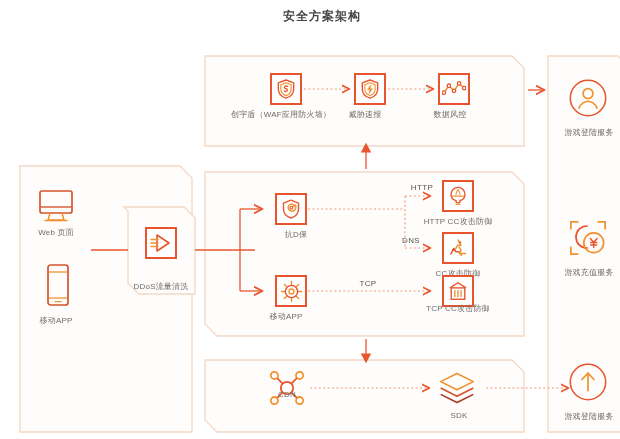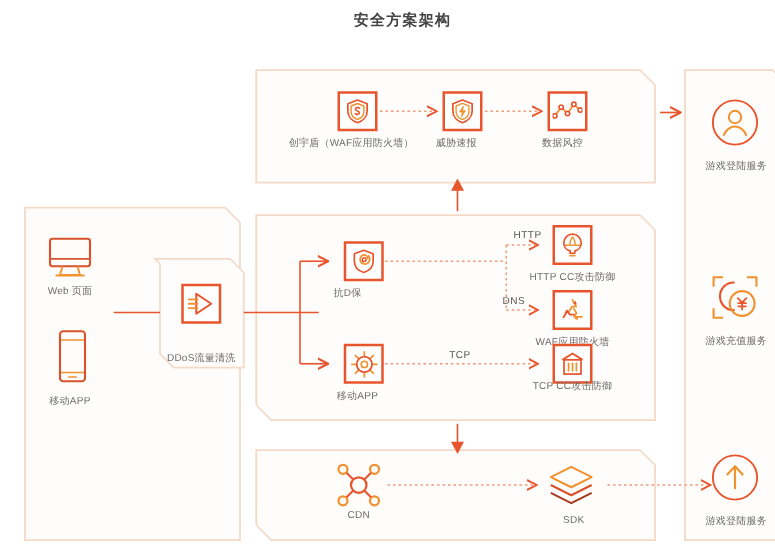--- a/index.html
+++ b/index.html
@@ -175,21 +175,21 @@
   <div class="lbl" style="left:438px;top:110px;">数据风控</div>
 
   <div class="iconbox" style="left:263px;top:193px;">
     <svg width="22" height="22" viewBox="0 0 24 24">
       <path d="M12,2.4 L20.2,5.5 L20.2,12 C20.2,16.9 16.5,20.4 12,21.8 C7.5,20.4 3.8,16.9 3.8,12 L3.8,5.5 Z" fill="none" stroke="#e8552d" stroke-width="1.5" stroke-linejoin="round"></path>
       <path d="M15.4,9.6 C15.4,7.3 13.4,6.1 11.5,6.7 C9.2,7.4 8.2,10.1 9.3,12.2 C10.5,14.6 13.8,15.2 15.8,13.5
                C17.6,12 17.8,9.1 16.2,7.3" fill="none" stroke="#f0922f" stroke-width="1.5" stroke-linecap="round"></path>
       <circle cx="12.4" cy="10.6" r="1.6" fill="none" stroke="#e8552d" stroke-width="1.3"></circle>
     </svg>
   </div>
-  <div class="lbl" style="left:266px;top:230px;">抗D保</div>
+  <div class="lbl" style="left:284px;top:230px;">抗D保</div>
 
   <div class="iconbox" style="left:263px;top:275px;">
     <svg width="23" height="23" viewBox="0 0 24 24">
       <g stroke="#f0922f" stroke-width="1.5" stroke-linecap="round">
         <line x1="12" y1="1.6" x2="12" y2="5"></line>
         <line x1="12" y1="19" x2="12" y2="22.4"></line>
         <line x1="1.6" y1="12" x2="5" y2="12"></line>
         <line x1="19" y1="12" x2="22.4" y2="12"></line>
         <line x1="4.6" y1="4.6" x2="7" y2="7"></line>
         <line x1="17" y1="17" x2="19.4" y2="19.4"></line>
@@ -220,21 +220,21 @@
   <div class="iconbox" style="left:430px;top:232px;">
     <svg width="22" height="22" viewBox="0 0 24 24">
       <path d="M12,3.2 L15.2,9 L11.6,9 L9.4,12.6" fill="none" stroke="#f0922f" stroke-width="1.6" stroke-linecap="round" stroke-linejoin="round"></path>
       <path d="M4.2,18.4 L7.6,12.6 L9.6,16 L13.6,16" fill="none" stroke="#e8552d" stroke-width="1.6" stroke-linecap="round" stroke-linejoin="round"></path>
       <path d="M20.2,18 L13.4,18 L15.4,14.6 L13.2,11" fill="none" stroke="#f0922f" stroke-width="1.6" stroke-linecap="round" stroke-linejoin="round"></path>
       <path d="M7,11.6 L5,14.4 L8.4,14.8 Z" fill="#e8552d"></path>
       <path d="M16.6,17 L13.6,19.4 L16.6,21 Z" fill="#f0922f"></path>
       <path d="M12.6,6.4 L15.8,7.2 L14.6,4 Z" fill="#e8552d"></path>
     </svg>
   </div>
-  <div class="lbl" style="left:446px;top:269px;">WAF应用防火墙</div>
+  <div class="lbl" style="left:446px;top:269px;">CC攻击防御</div>
 
   <div class="iconbox" style="left:430px;top:275px;">
     <svg width="22" height="22" viewBox="0 0 24 24">
       <path d="M3.2,8.6 L12,3 L20.8,8.6" fill="none" stroke="#e8552d" stroke-width="1.6" stroke-linejoin="round"></path>
       <rect x="4.6" y="8.6" width="14.8" height="12.4" fill="none" stroke="#e8552d" stroke-width="1.5"></rect>
       <line x1="8.6" y1="11.6" x2="8.6" y2="18" stroke="#f0922f" stroke-width="1.5" stroke-linecap="round"></line>
       <line x1="12" y1="11.6" x2="12" y2="18" stroke="#f0922f" stroke-width="1.5" stroke-linecap="round"></line>
       <line x1="15.4" y1="11.6" x2="15.4" y2="18" stroke="#f0922f" stroke-width="1.5" stroke-linecap="round"></line>
     </svg>
   </div>
@@ -246,21 +246,21 @@
       <circle cx="7.4" cy="7.4" r="3.6" fill="none" stroke="#f0922f" stroke-width="1.8"></circle>
       <circle cx="32.6" cy="7.4" r="3.6" fill="none" stroke="#f0922f" stroke-width="1.8"></circle>
       <circle cx="7.4" cy="32.6" r="3.6" fill="none" stroke="#f0922f" stroke-width="1.8"></circle>
       <circle cx="32.6" cy="32.6" r="3.6" fill="none" stroke="#f0922f" stroke-width="1.8"></circle>
       <line x1="10.2" y1="10.2" x2="15.8" y2="15.8" stroke="#e8552d" stroke-width="1.7"></line>
       <line x1="29.8" y1="10.2" x2="24.2" y2="15.8" stroke="#e8552d" stroke-width="1.7"></line>
       <line x1="10.2" y1="29.8" x2="15.8" y2="24.2" stroke="#e8552d" stroke-width="1.7"></line>
       <line x1="29.8" y1="29.8" x2="24.2" y2="24.2" stroke="#e8552d" stroke-width="1.7"></line>
     </svg>
   </div>
-  <div class="lbl" style="left:275px;top:407px;">CDN</div>
+  <div class="lbl" style="left:275px;top:390px;">CDN</div>
 
   <div class="iconplain" style="left:425px;top:368px;">
     <svg width="44" height="40" viewBox="0 0 44 40">
       <path d="M22,4 L40,13 L22,22 L4,13 Z" fill="none" stroke="#f0922f" stroke-width="1.8" stroke-linejoin="round"></path>
       <path d="M4,20 L22,29 L40,20" fill="none" stroke="#d8532c" stroke-width="1.8" stroke-linejoin="round"></path>
       <path d="M4,27 L22,36 L40,27" fill="none" stroke="#a83c22" stroke-width="1.8" stroke-linejoin="round"></path>
     </svg>
   </div>
   <div class="lbl" style="left:447px;top:411px;">SDK</div>
 

